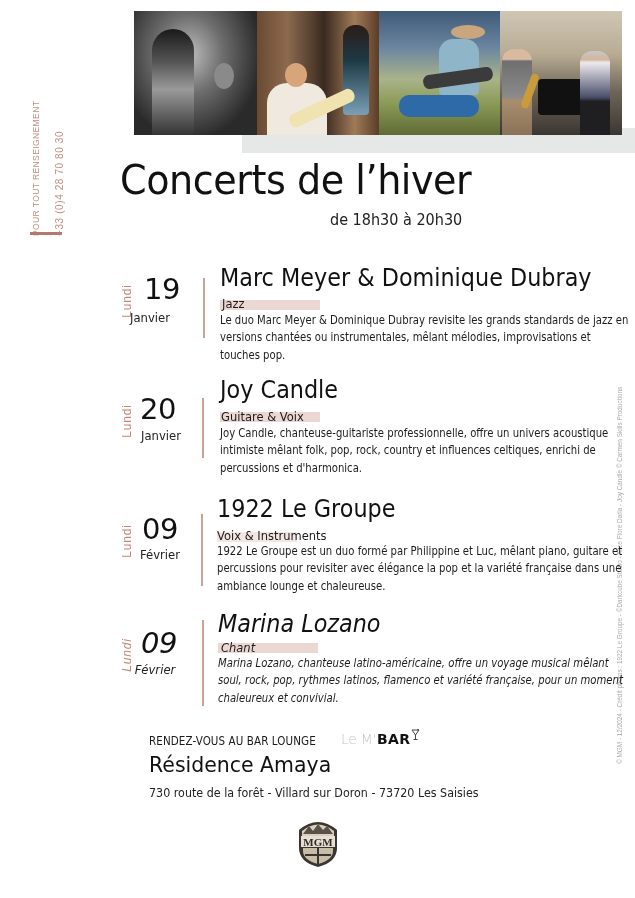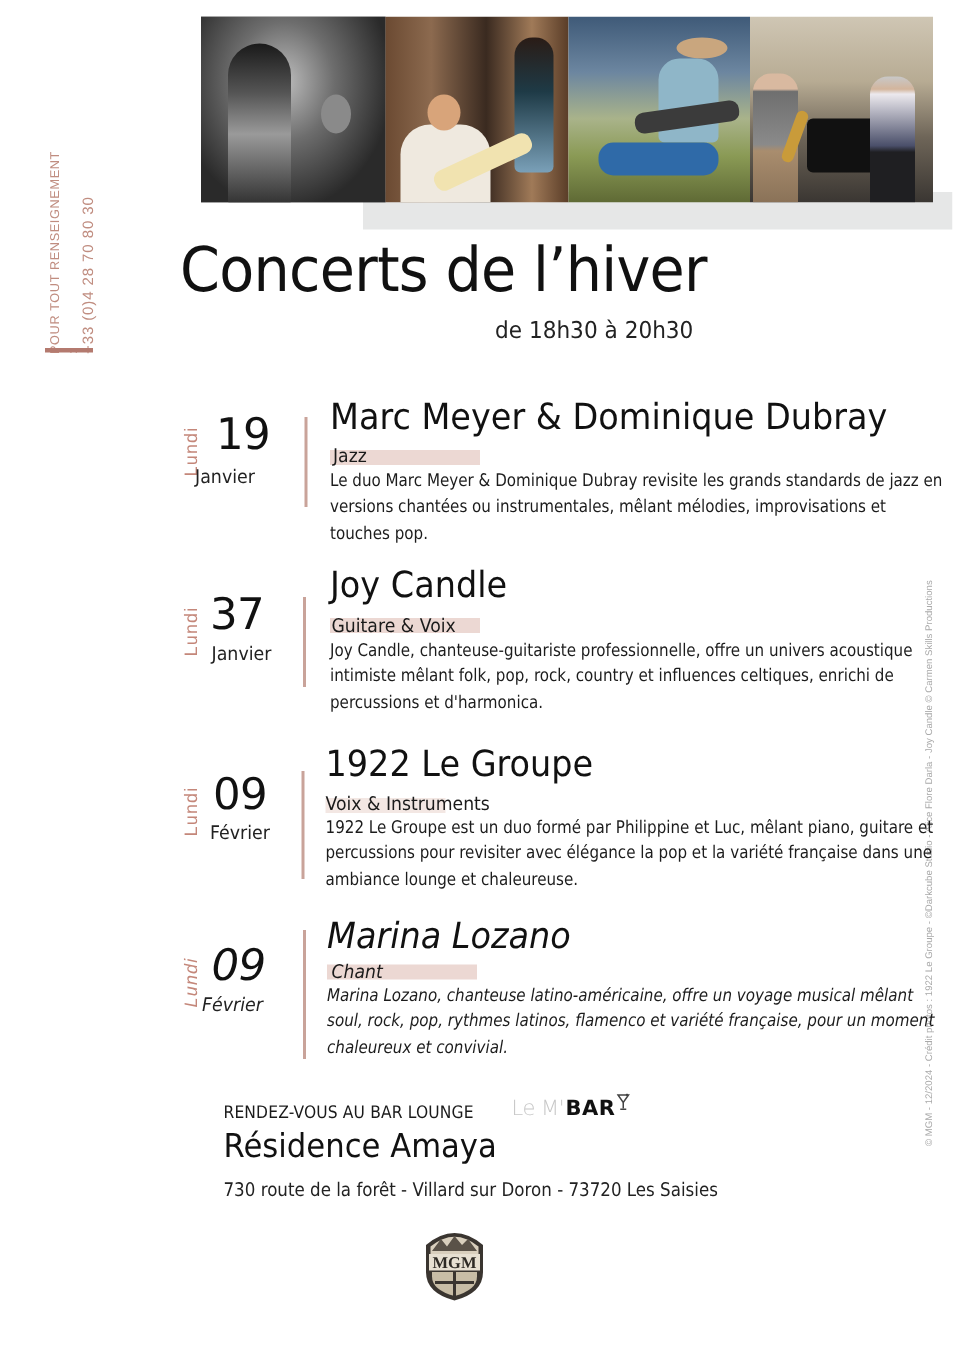--- a/index.html
+++ b/index.html
@@ -52,21 +52,21 @@
   .ev-desc { position: absolute; width: 440px; font-size: 11.6px; line-height: 17.3px; color: #1c1c1c; font-family: "DejaVu Sans", sans-serif; transform: scaleX(0.87); transform-origin: 0 0; width: 470px; }
 
   .venue-intro { position: absolute; left: 149px; top: 734px; font-size: 11.5px; color: #1a1a1a; letter-spacing: 0.1px; white-space: nowrap; font-family: "DejaVu Sans", sans-serif; transform: scaleX(0.9); transform-origin: 0 0; }
   .bar-logo { position: absolute; left: 341px; top: 731px; white-space: nowrap; display: flex; align-items: flex-start; }
   .bar-logo .le { font-size: 14px; color: #c7c7c7; font-family: "DejaVu Sans", sans-serif; font-weight: 200; letter-spacing: -0.3px; }
   .bar-logo .bar { font-size: 14px; color: #111; font-weight: 700; font-family: "DejaVu Sans", sans-serif; margin-left: 1px; letter-spacing: 0.3px; }
   .bar-logo .glass { font-size: 9px; color: #444; margin-left: 1px; margin-top: -2px; }
   .venue-name { position: absolute; left: 149px; top: 752px; font-size: 22px; color: #111; white-space: nowrap; font-family: "DejaVu Sans", sans-serif; transform: scaleX(0.93); transform-origin: 0 0; }
   .venue-address { position: absolute; left: 149px; top: 785px; font-size: 12.5px; color: #222; white-space: nowrap; font-family: "DejaVu Sans", sans-serif; transform: scaleX(0.89); transform-origin: 0 0; }
 
-  .mgm-logo { position: absolute; left: 278px; top: 816px; width: 50px; height: 52px; text-align: right; }
+  .mgm-logo { position: absolute; left: 293px; top: 816px; width: 50px; height: 52px; text-align: right; }
 </style>
 </head>
 <body>
 
 <div class="grey-band"></div>
 
 <div class="photo-strip">
   <div class="photo photo-1">
     <div class="fig"></div>
     <div class="hand"></div>
@@ -116,21 +116,21 @@
   <div class="ev-name" style="left:110px; top:-8px;">Marc Meyer &amp; Dominique Dubray</div>
   <div class="ev-tag" style="left:110px; top:28px; width:100px;"></div>
   <div class="ev-genre" style="left:112px; top:24px;">Jazz</div>
   <div class="ev-desc" style="left:110px; top:40px;">Le duo Marc Meyer &amp; Dominique Dubray revisite les grands standards de jazz en versions chantées ou instrumentales, mêlant mélodies, improvisations et touches pop.</div>
 </div>
 
 <div class="event" style="top:392px;">
   <div class="ev-day">
       <div class="rot">Lundi</div>
     </div>
-  <div class="ev-num" style="left:30px;">37</div>
+  <div class="ev-num" style="left:30px;">20</div>
   <div class="ev-month" style="top:36px;left:11px;">Janvier</div>
   <div class="ev-rule" style="left:92px; top:6px; height:60px;"></div>
   <div class="ev-name" style="left:110px; top:-16px;">Joy Candle</div>
   <div class="ev-tag" style="left:110px; top:20px; width:100px;"></div>
   <div class="ev-genre" style="left:111px; top:17px;">Guitare &amp;  Voix</div>
   <div class="ev-desc" style="left:110px; top:33px;">Joy Candle, chanteuse-guitariste professionnelle, offre un univers acoustique intimiste mêlant folk, pop, rock, country et influences celtiques, enrichi de percussions et d'harmonica.</div>
 </div>
 
 <div class="event" style="top:512px;">
   <div class="ev-day">

